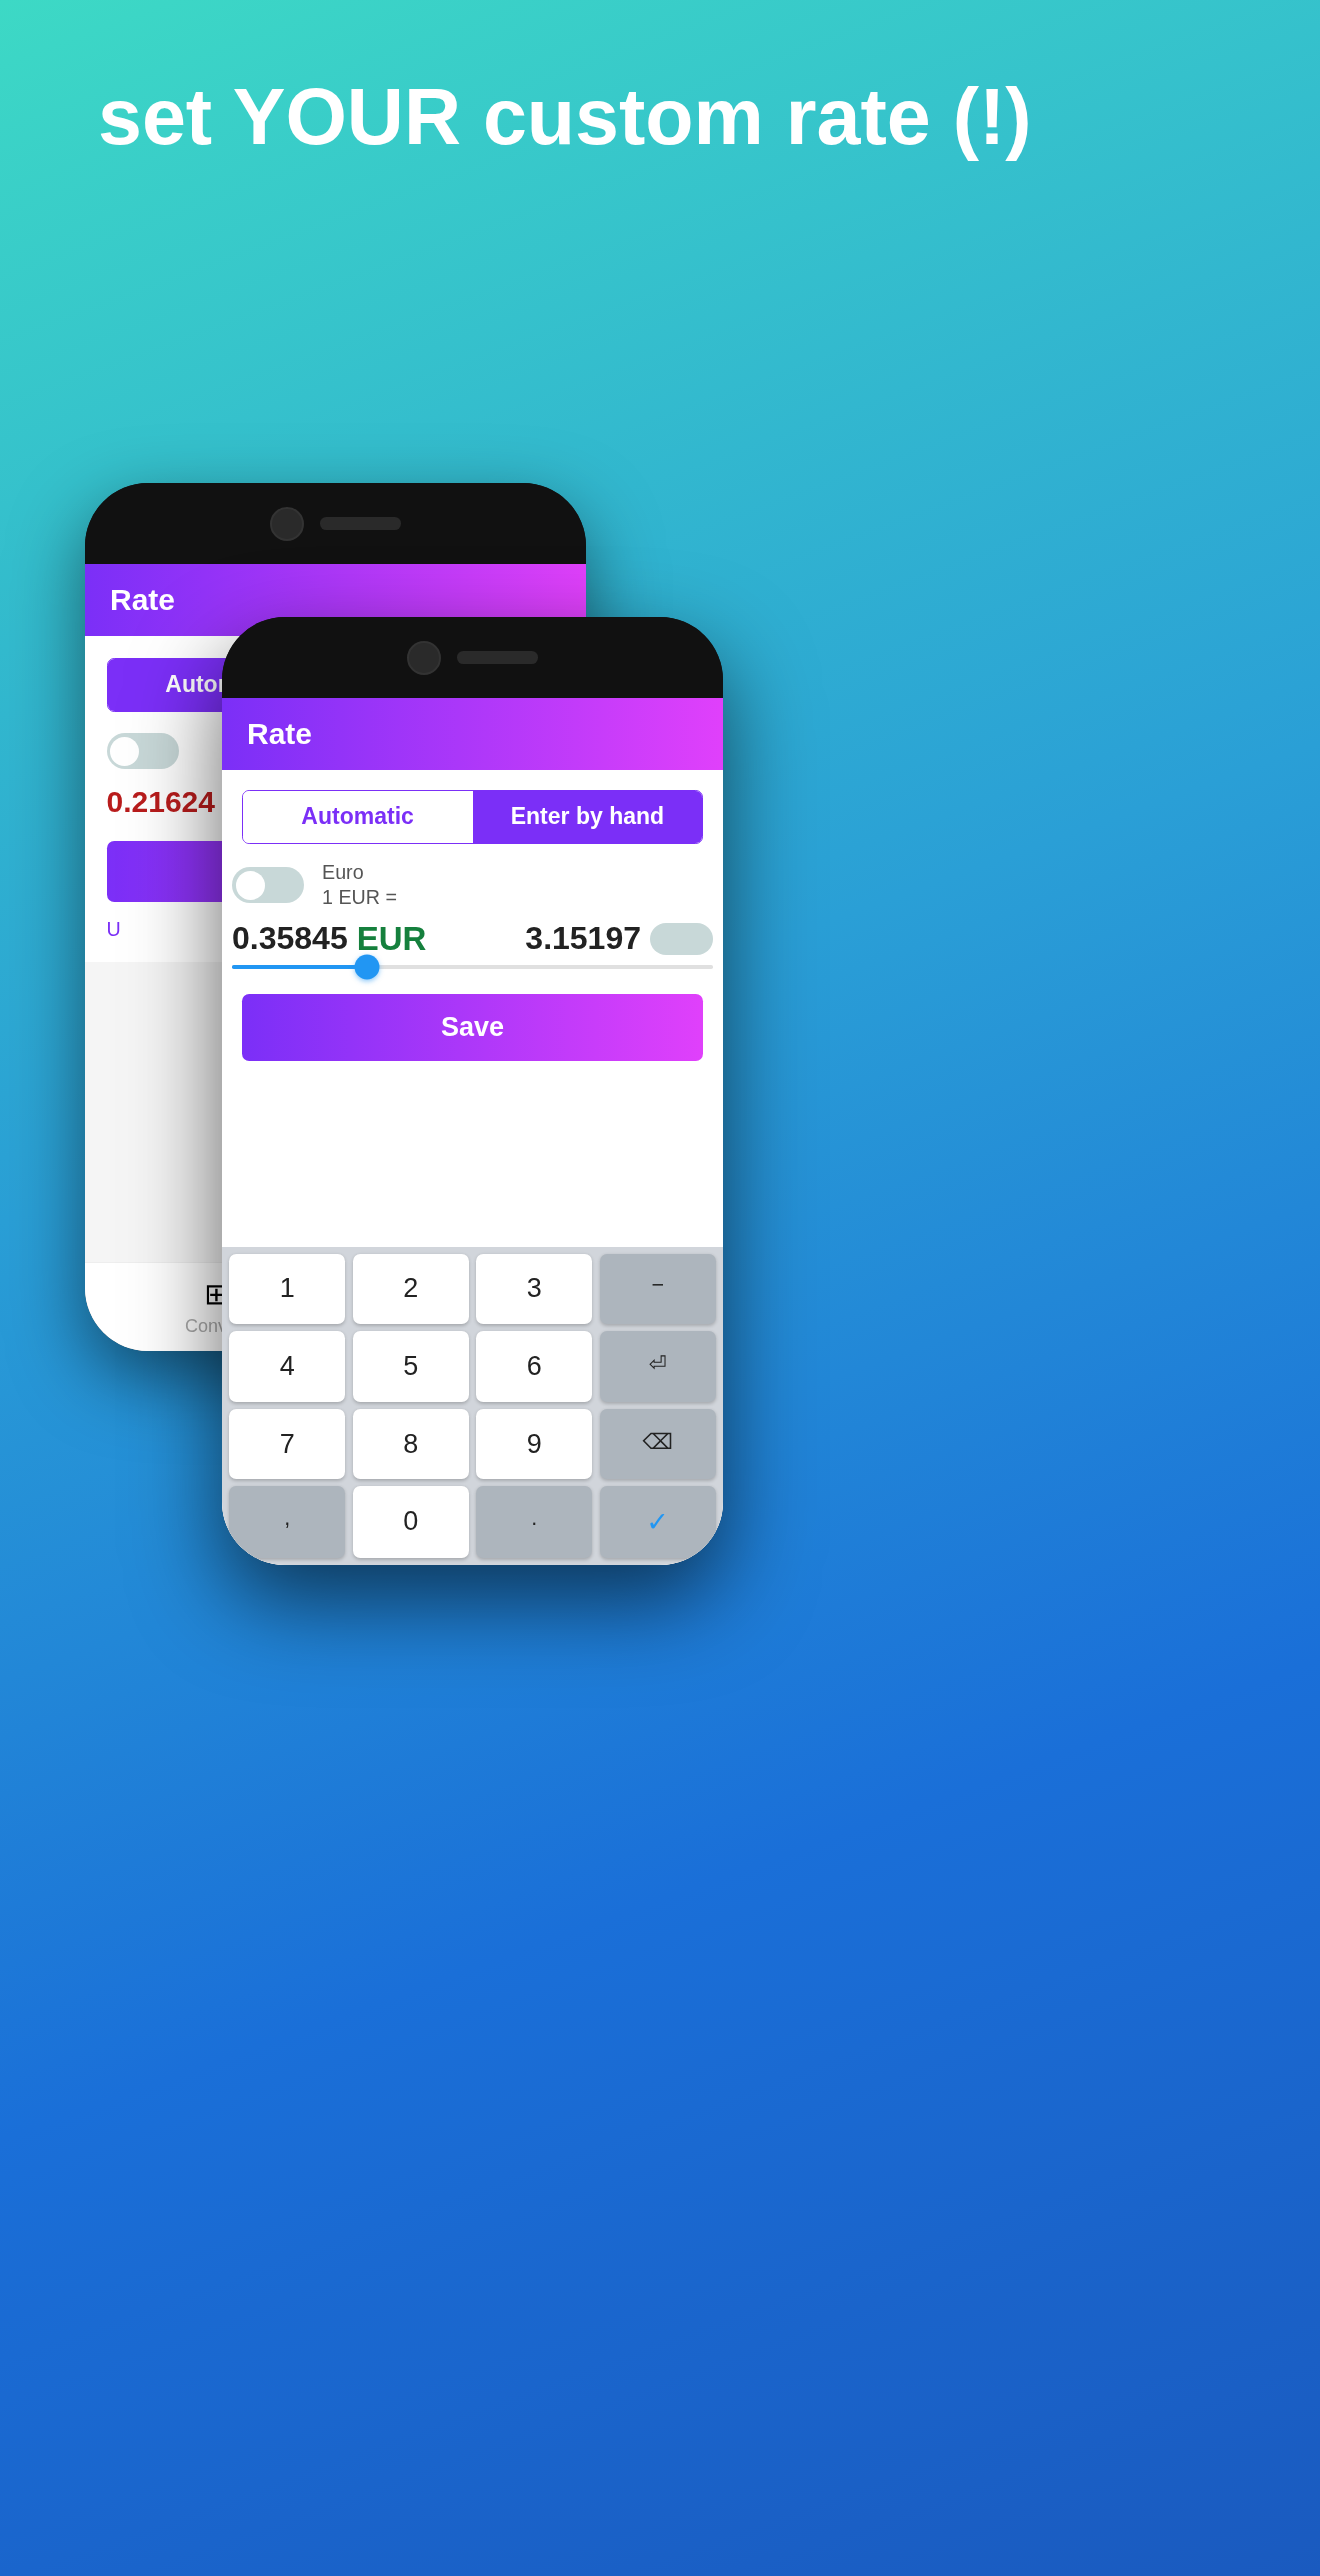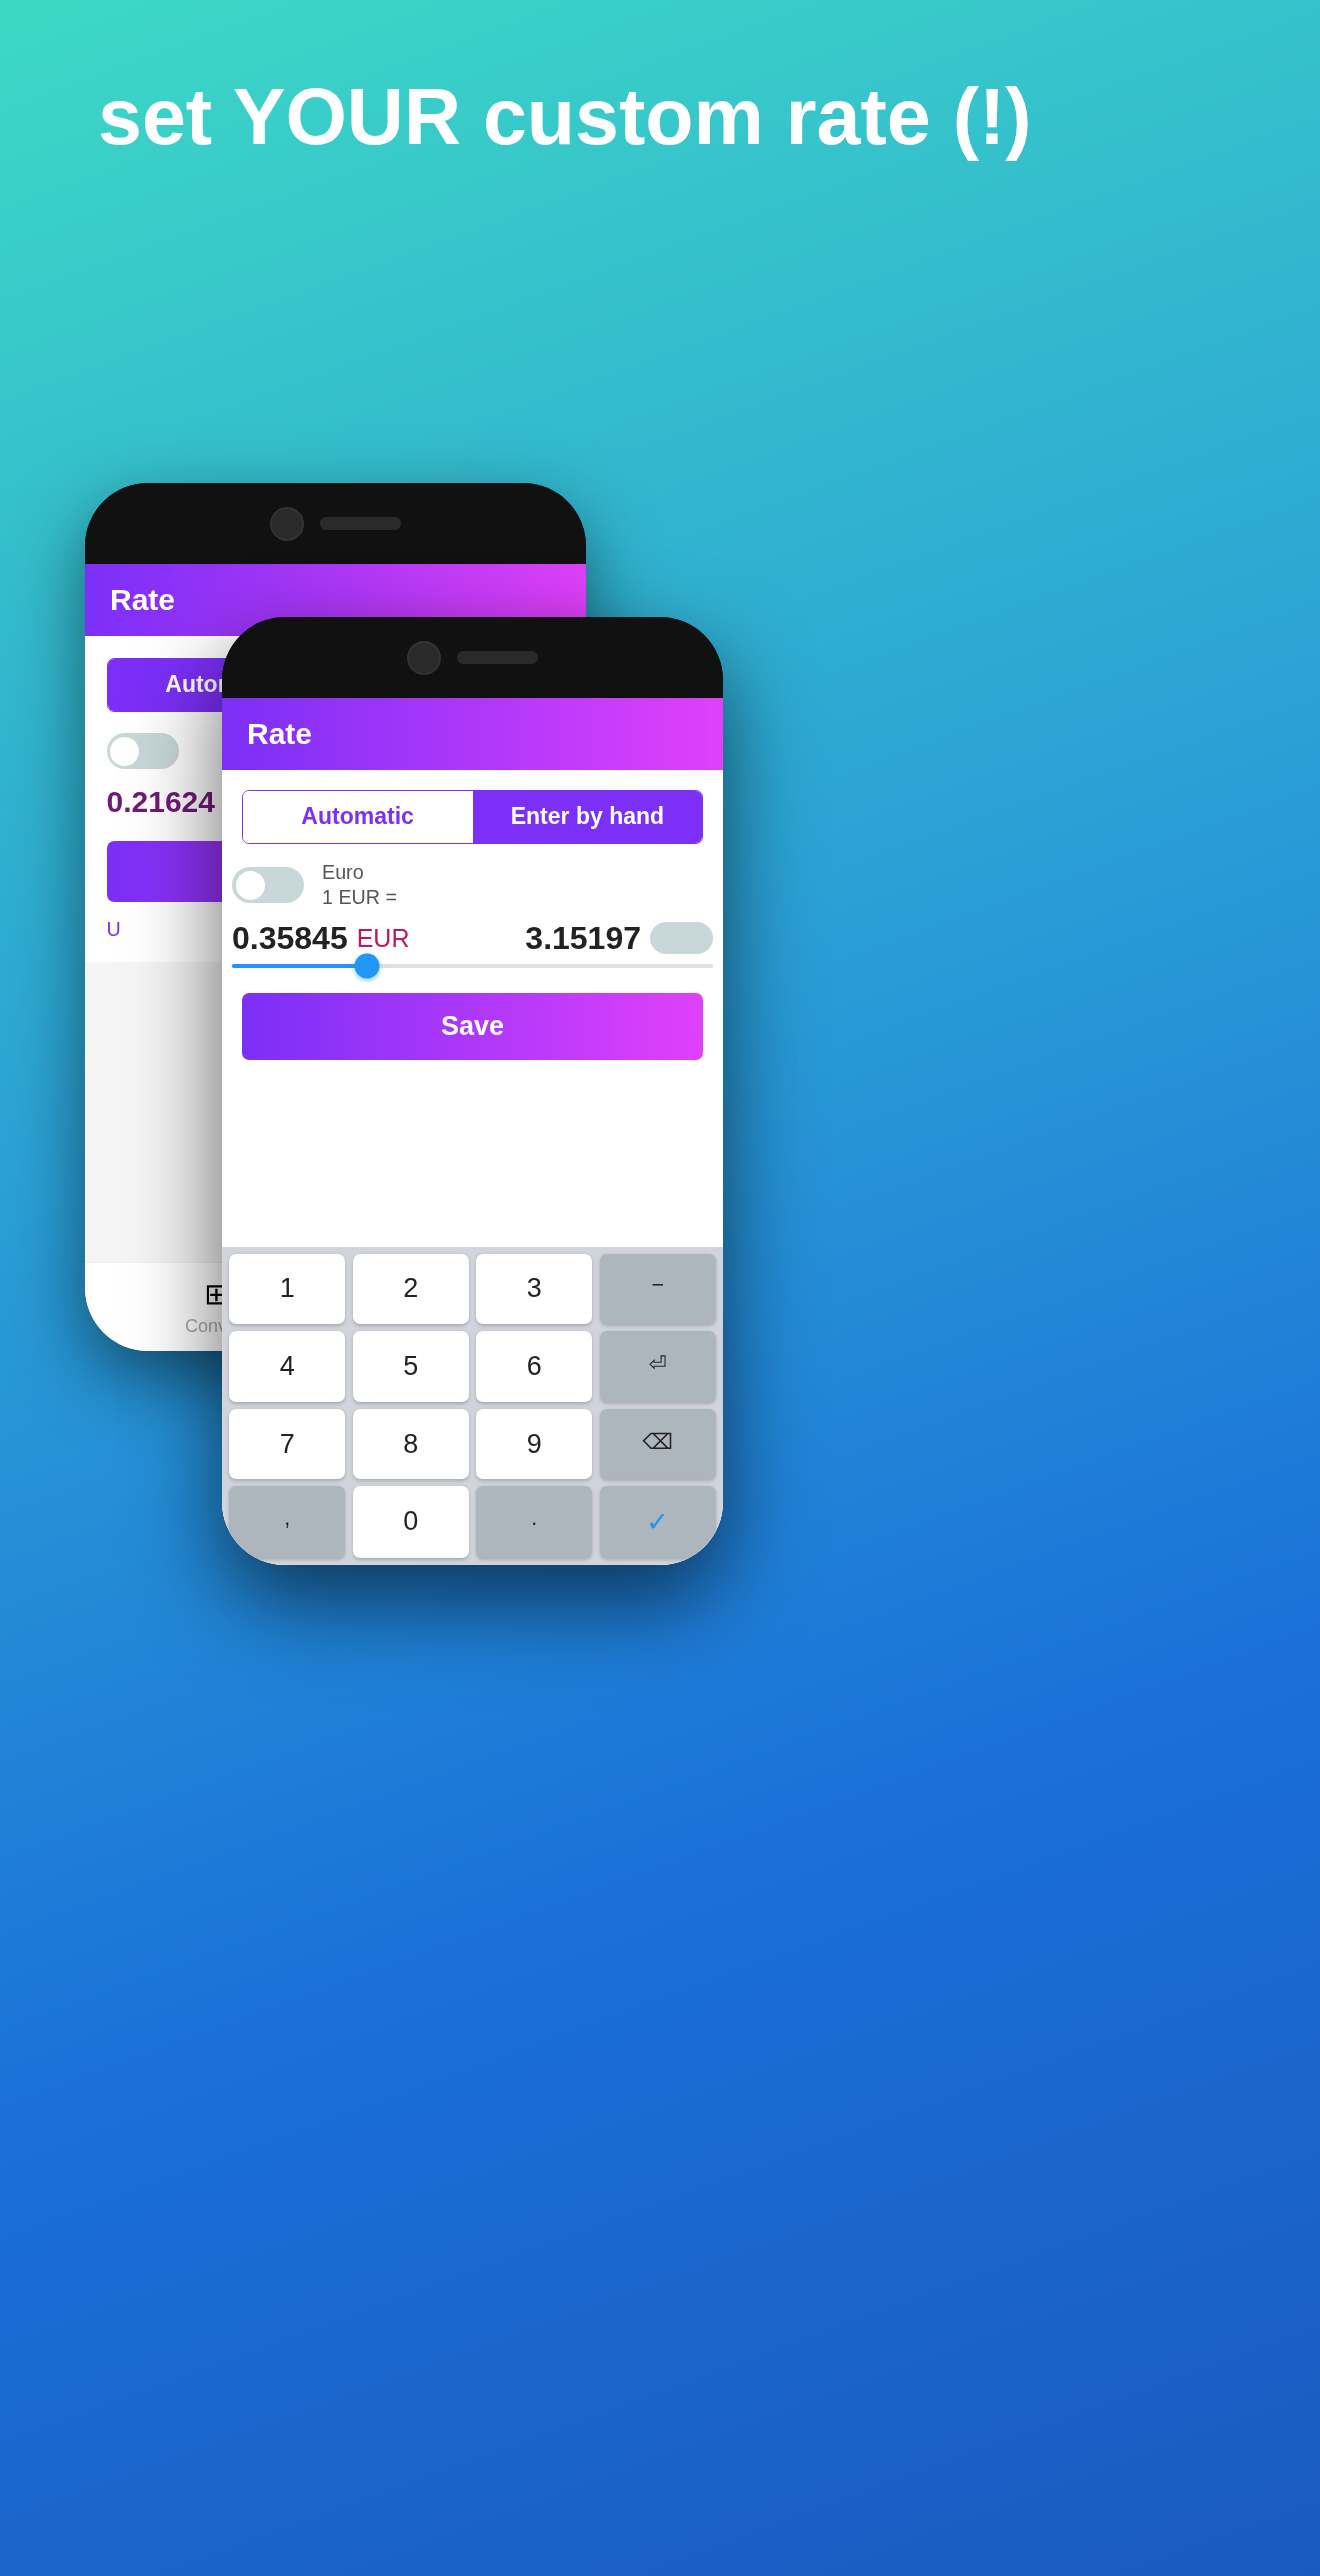--- a/index.html
+++ b/index.html
@@ -127,21 +127,21 @@
     }
     .phone-back-rate-row {
       display: flex;
       align-items: baseline;
       gap: 10.7px;
       margin-bottom: 21.5px;
     }
     .rate-value-back {
       font-size: 30px;
       font-weight: 700;
-      color: #701a75;
+      color: #b91c1c;
     }
     .rate-curr-back {
       font-size: 23px;
       color: #888;
     }
     .save-btn-back {
       background: linear-gradient(90deg, #7b2ff7, #e040fb);
       color: white;
       text-align: center;
       padding: 16px;
@@ -300,23 +300,23 @@
       align-items: center;
       gap: 9px;
       margin-bottom: 7.2px;
     }
     .front-rate-value {
       font-size: 32px;
       font-weight: 700;
       color: #222;
     }
     .front-rate-curr {
-      font-size: 25px;
-      color: #be185d;
-      font-weight: 400;
+      font-size: 33px;
+      color: #15803d;
+      font-weight: 700;
     }
     .front-rate-converted {
       font-size: 32px;
       font-weight: 700;
       color: #222;
       margin-left: auto;
     }
     .toggle-on {
       width: 63px; height: 32px;
       background: #c8d8d8;

